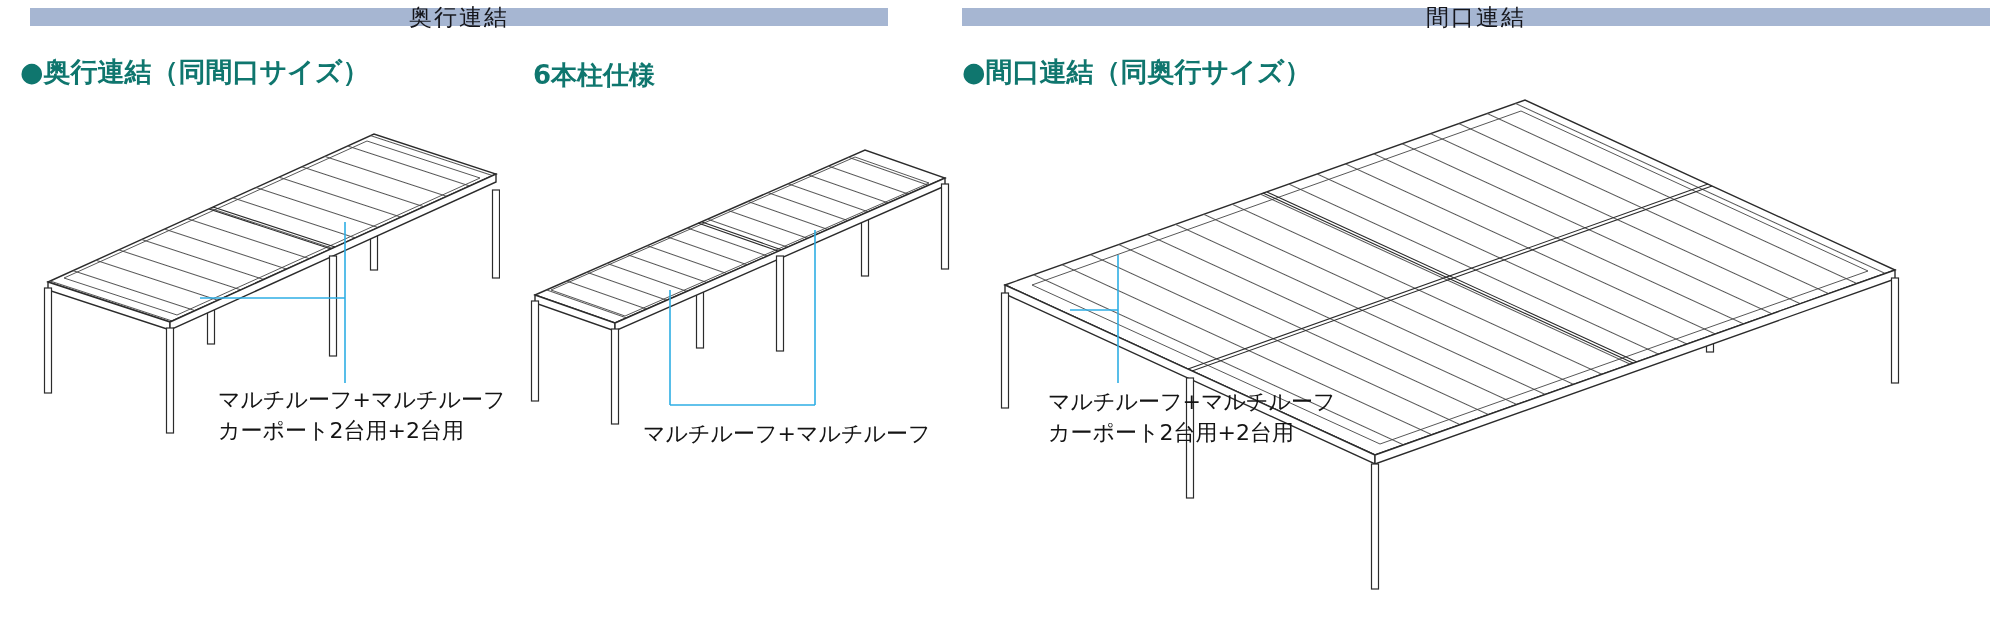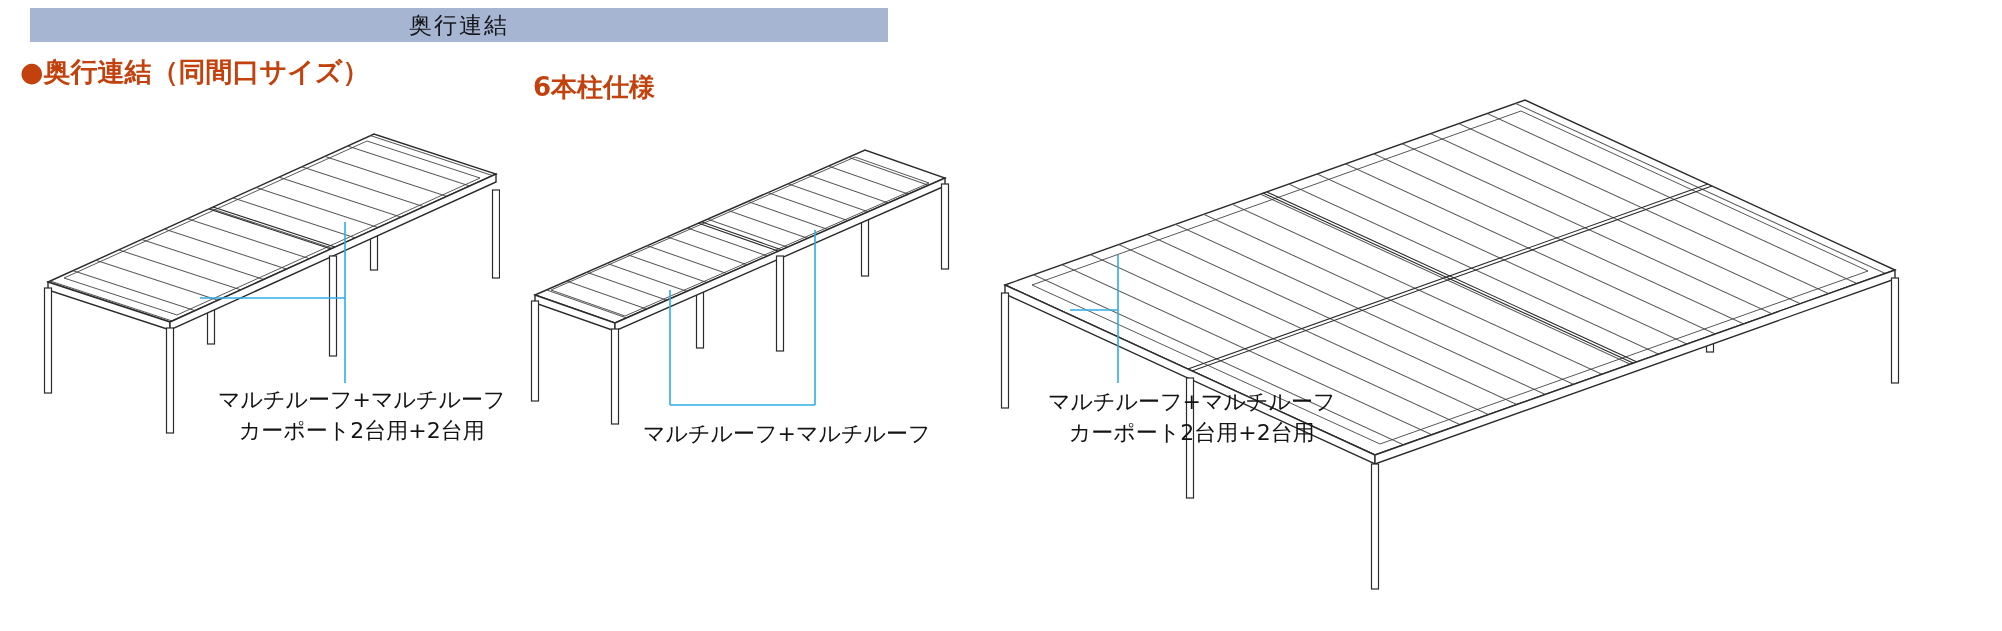--- a/index.html
+++ b/index.html
@@ -1,31 +1,31 @@
 <!DOCTYPE html>
 <html><head>
 <meta charset="utf-8">
 <style>
   html,body{margin:0;padding:0;background:#ffffff;}
   body{font-family:"DejaVu Sans","Liberation Sans",sans-serif;color:#111;}
   .canvas{position:relative;width:2002px;height:631px;background:#ffffff;overflow:hidden;}
 
-  .header-bar{position:absolute;top:8px;height:34px;background:#a6b6d2;
+  .header-bar{position:absolute;top:8px;height:18px;background:#a6b6d2;
               display:flex;align-items:center;justify-content:center;}
   .header-bar span{font-size:23px;letter-spacing:2px;color:#15151a;}
   .bar-left{left:30px;width:858px;}
   .bar-right{left:962px;width:1028px;}
 
-  .section-title{position:absolute;font-size:27px;font-weight:bold;color:#c2410c;white-space:nowrap;}
+  .section-title{position:absolute;font-size:27px;font-weight:bold;color:#0f766e;white-space:nowrap;}
   .title-1{left:20px;top:54px;}
   .title-2{left:505px;top:54px;}
-  .title-2 .sub{display:block;font-size:26px;padding-left:28px;margin-top:16px;}
+  .title-2 .sub{display:block;font-size:26px;padding-left:28px;margin-top:4px;}
   .title-3{left:962px;top:54px;}
 
-  .caption{position:absolute;font-size:22px;line-height:31px;color:#141414;white-space:nowrap;text-align:center;}
+  .caption{position:absolute;font-size:22px;line-height:31px;color:#141414;white-space:nowrap;}
   .caption-1{left:218px;top:384px;}
   .caption-2{left:643px;top:418px;}
   .caption-3{left:1048px;top:386px;}
 
   .illus{position:absolute;}
   .illus-1{left:30px;top:95px;}
   .illus-2{left:505px;top:100px;}
   .illus-3{left:985px;top:90px;}
 
   svg .outline{fill:#ffffff;stroke:#2b2b2b;stroke-width:1.4;}
@@ -34,20 +34,23 @@
   svg .post{fill:#ffffff;stroke:#2b2b2b;stroke-width:1.2;}
   svg .callout{fill:none;stroke:#2eaee4;stroke-width:1.6;}
 </style>
 </head>
 <body>
 
 <div class="canvas">
 
   <div class="header-bar bar-left">
     <span>奥行連結</span>
+  </div>
+  <div class="header-bar bar-right">
+    <span>間口連結</span>
   </div>
 
   <div class="section-title title-1">●奥行連結（同間口サイズ）</div>
 
   <svg class="illus illus-1" width="470" height="345" viewBox="0 0 470 345">
     <defs>
       <pattern id="slatA" width="40" height="17" patternUnits="userSpaceOnUse" patternTransform="rotate(18.15)">
         <line x1="0" y1="0.5" x2="40" y2="0.5" stroke="#555555" stroke-width="1"></line>
       </pattern>
     </defs>
@@ -122,20 +125,21 @@
       <path class="callout" d="M165,190 L165,305"></path>
       <path class="callout" d="M310,130 L310,305"></path>
       <path class="callout" d="M165,305 L310,305"></path>
     </g>
   </svg>
 
   <div class="caption caption-2">
     <div>マルチルーフ+マルチルーフ</div>
   </div>
 
+  <div class="section-title title-3">●間口連結（同奥行サイズ）</div>
 
   <svg class="illus illus-3" width="1010" height="505" viewBox="0 0 1010 505">
     <defs>
       <pattern id="slatC" width="60" height="21" patternUnits="userSpaceOnUse" patternTransform="rotate(24.7)">
         <line x1="0" y1="0.5" x2="60" y2="0.5" stroke="#555555" stroke-width="1"></line>
       </pattern>
     </defs>
     <g>
       <rect class="post" x="536.5" y="17" width="7" height="150"></rect>
       <rect class="post" x="721.5" y="102" width="7" height="160"></rect>

